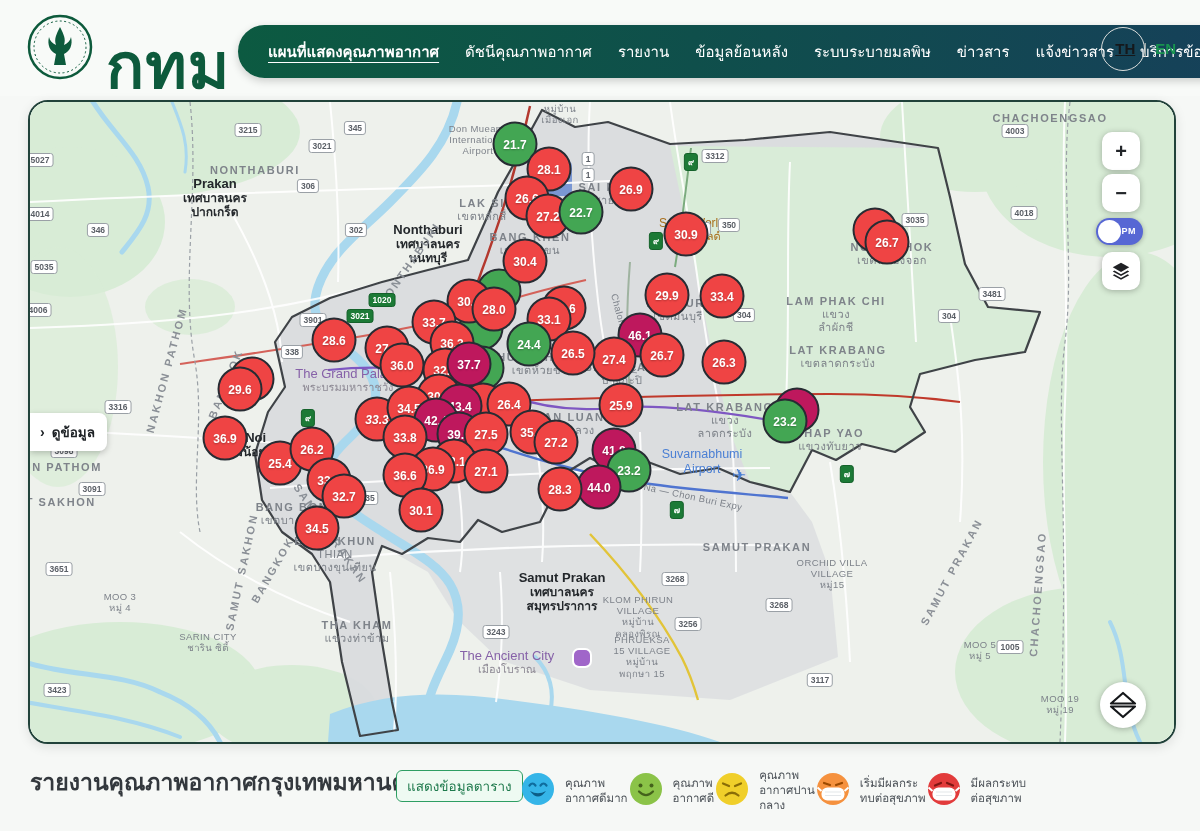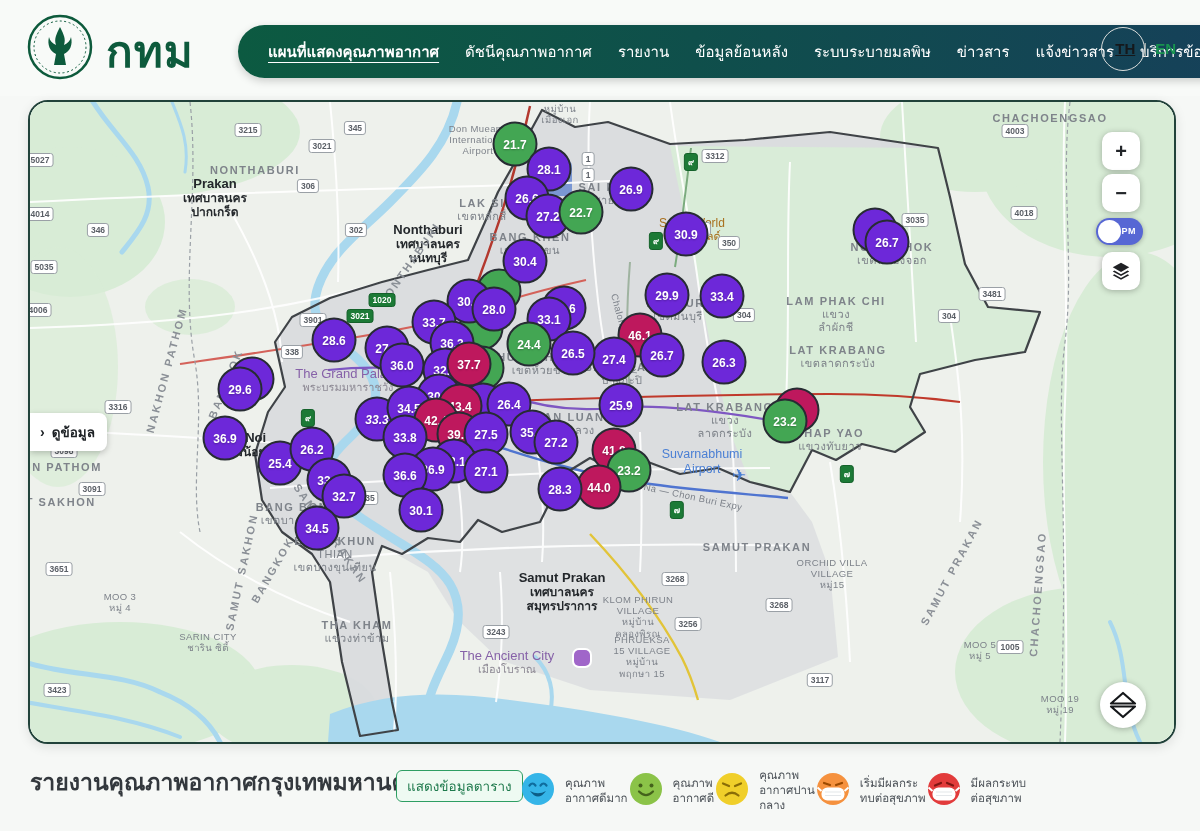--- a/index.html
+++ b/index.html
@@ -1,21 +1,21 @@
 <!DOCTYPE html>
 <html><head>
 <meta charset="utf-8">
 <style>
   html,body{margin:0;padding:0;}
   body{width:1200px;height:831px;position:relative;background:#f6f8f6;font-family:"Liberation Sans",sans-serif;overflow:hidden;}
 
   
   .header{position:absolute;inset:0 0 auto 0;height:96px;background:#f8faf8;}
   .logo{position:absolute;left:26px;top:13px;width:68px;height:68px;}
-  .brand{position:absolute;left:106px;top:16px;font-size:44px;font-weight:bold;color:#0d5a3c;letter-spacing:1px;}
+  .brand{position:absolute;left:106px;top:16px;font-size:63px;font-weight:bold;color:#0d5a3c;letter-spacing:1px;}
   .nav{position:absolute;left:238px;top:25px;height:53px;border-radius:27px;
        background:linear-gradient(90deg,#0c5a41 0%,#0f4f4b 45%,#16405a 100%);
        display:flex;align-items:center;padding:0 30px;gap:26px;box-shadow:0 3px 8px rgba(0,0,0,.18);}
   .nav-item{color:#fff;font-size:15px;white-space:nowrap;cursor:pointer;}
   .nav-item.active{font-weight:bold;text-decoration:underline;text-underline-offset:5px;}
   .lang{position:absolute;right:24px;top:40px;font-size:15px;display:flex;gap:8px;align-items:center;}
   .lang-th{font-weight:bold;color:#15181b;text-decoration:underline;position:relative;cursor:pointer;}
   .lang-ring{position:absolute;width:42px;height:42px;border:1px solid #d9dcda;border-radius:50%;left:-14px;top:-13px;pointer-events:none;}
   .lang-div{color:#b9bdba;}
   .lang-en{color:#17934f;font-weight:bold;cursor:pointer;}
@@ -42,21 +42,21 @@
   .poi-badge{width:16px;height:16px;background:#a066c9;border-radius:5px;box-shadow:0 0 0 2px #fff;}
 
   .shield{position:absolute;z-index:2;background:#fff;border:1px solid #9aa0a6;border-radius:3px;
           color:#5a5f66;font-size:8.5px;font-weight:bold;padding:1px 3px;transform:translate(-50%,-50%);pointer-events:none;}
   .shield.green{background:#1c7a36;border-color:#14612a;color:#fff;}
 
   .marker{position:absolute;width:41px;height:41px;border-radius:50%;border:2px solid #272c33;
           color:#fff;font-weight:bold;font-size:12px;display:flex;align-items:center;justify-content:center;
           transform:translate(-50%,-50%);z-index:3;cursor:pointer;text-shadow:0 1px 2px rgba(0,0,0,.28);}
   .marker.g{background:#43a653;}
-  .marker.y{background:#6d28d9;}
+  .marker.y{background:#ef4444;}
   .marker.o{background:#be185d;}
 
   .ctl{position:absolute;width:38px;height:38px;background:#fff;border-radius:10px;z-index:5;
        box-shadow:0 1px 6px rgba(0,0,0,.28);display:flex;align-items:center;justify-content:center;
        font-size:20px;font-weight:bold;color:#23262a;cursor:pointer;}
   #zoom-in{right:34px;top:30px;}
   #zoom-out{right:34px;top:72px;}
   .toggle{position:absolute;right:31px;top:116px;width:47px;height:27px;border-radius:14px;background:#5767d4;
           z-index:5;box-shadow:0 1px 5px rgba(0,0,0,.3);cursor:pointer;}
   .knob{position:absolute;left:2px;top:2px;width:23px;height:23px;border-radius:50%;background:#fff;}
@@ -377,21 +377,21 @@
       </div>
     </div>
   <div id="shields-layer">
       <div class="shield" style="left: 218px; top: 28px;">3215</div>
       <div class="shield" style="left: 325px; top: 26px;">345</div>
       <div class="shield" style="left: 292px; top: 44px;">3021</div>
       <div class="shield" style="left: 278px; top: 84px;">306</div>
       <div class="shield" style="left: 326px; top: 128px;">302</div>
       <div class="shield" style="left: 68px; top: 128px;">346</div>
       <div class="shield" style="left: 685px; top: 54px;">3312</div>
-      <div class="shield" style="left: 699px; top: 123px; margin-top: 18px;">350</div>
+      <div class="shield" style="left: 699px; top: 123px;">350</div>
       <div class="shield" style="left: 670px; top: 127px;">351</div>
       <div class="shield" style="left: 962px; top: 192px;">3481</div>
       <div class="shield" style="left: 919px; top: 214px;">304</div>
       <div class="shield" style="left: 714px; top: 213px;">304</div>
       <div class="shield" style="left: 283px; top: 218px;">3901</div>
       <div class="shield" style="left: 262px; top: 250px;">338</div>
       <div class="shield" style="left: 88px; top: 305px;">3316</div>
       <div class="shield" style="left: 34px; top: 349px;">3098</div>
       <div class="shield" style="left: 62px; top: 387px;">3091</div>
       <div class="shield" style="left: 340px; top: 396px;">35</div>

